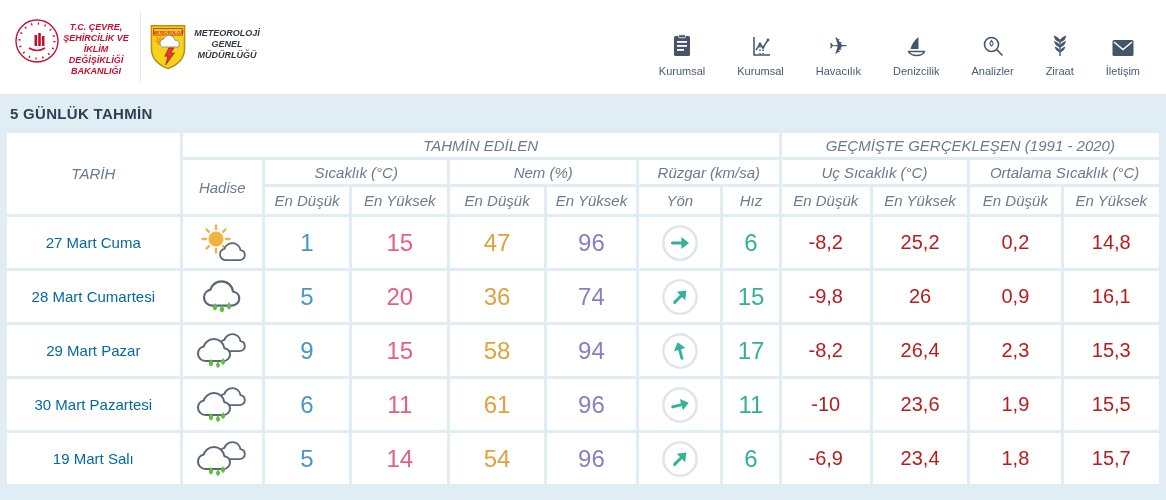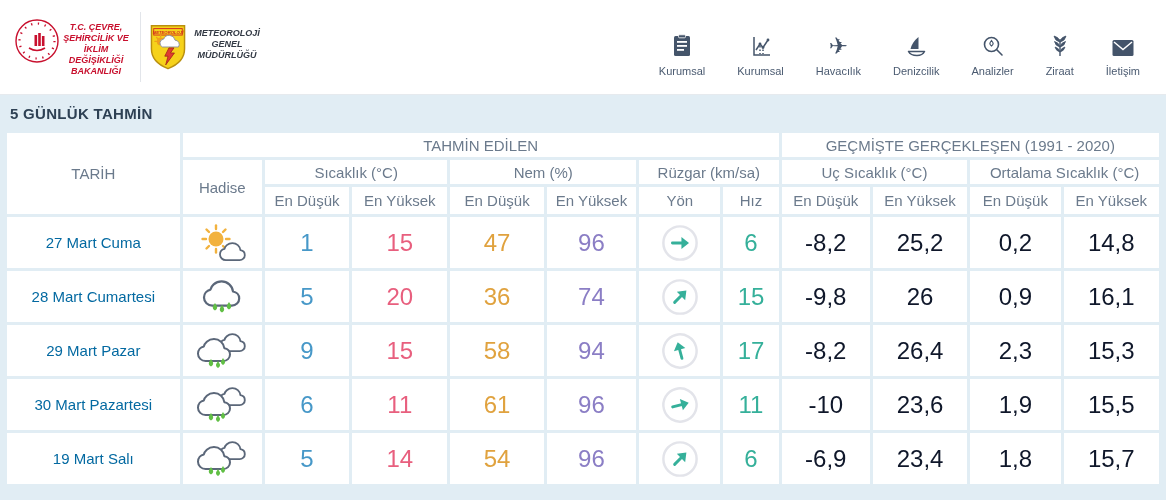--- a/index.html
+++ b/index.html
@@ -24,34 +24,34 @@
   .plane-glyph { font-size:23px; line-height:24px; color:#44546a; }
 
   
   .content { background:#e1edf4; height:469px; }
   .page-title { padding:10px 0 8px 10px; font-size:15px; font-weight:bold;
     letter-spacing:.3px; color:#2e4154; }
 
   table.wx { border-collapse:separate; border-spacing:3px; table-layout:fixed;
     width:1158px; margin:0 4px; }
   td { background:#fff; text-align:center; vertical-align:middle; overflow:hidden; }
-  td.hd { font-size:15px; color:#6b7a8c; height:24px; }
+  td.hd { font-size:15px; color:#6b7a8c; height:24px;font-style:italic; }
   td.hd-group { height:24px; }
   td.hd-sub { height:27px; font-size:15px;margin-left:16px; }
   td.date-cell { font-size:15px; color:#0369a1; }
   tr.data-row td { height:51px; }
 
   .c-blue   { color:#4798c8; }
   .c-pink   { color:#e85f7e; }
   .c-orange { color:#e0a23e; }
   .c-purple { color:#8b7ec5; }
   .c-teal   { color:#35b09a; }
 
   td.val  { font-size:24px; font-weight:400; }
-  td.past { font-size:24px; color:#0f172a; }
+  td.past { font-size:20px; color:#b91c1c; }
 
   td.dir-cell svg { display:block; margin:0 auto; }
   td[data-dir="E"]   svg { transform:rotate(0deg); }
   td[data-dir="ENE"] svg { transform:rotate(-15deg); }
   td[data-dir="NE"]  svg { transform:rotate(-45deg); }
   td[data-dir="NNW"] svg { transform:rotate(-105deg); }
 
   .wx-icon svg { display:block; margin:0 auto; }
 </style>
 </head>

